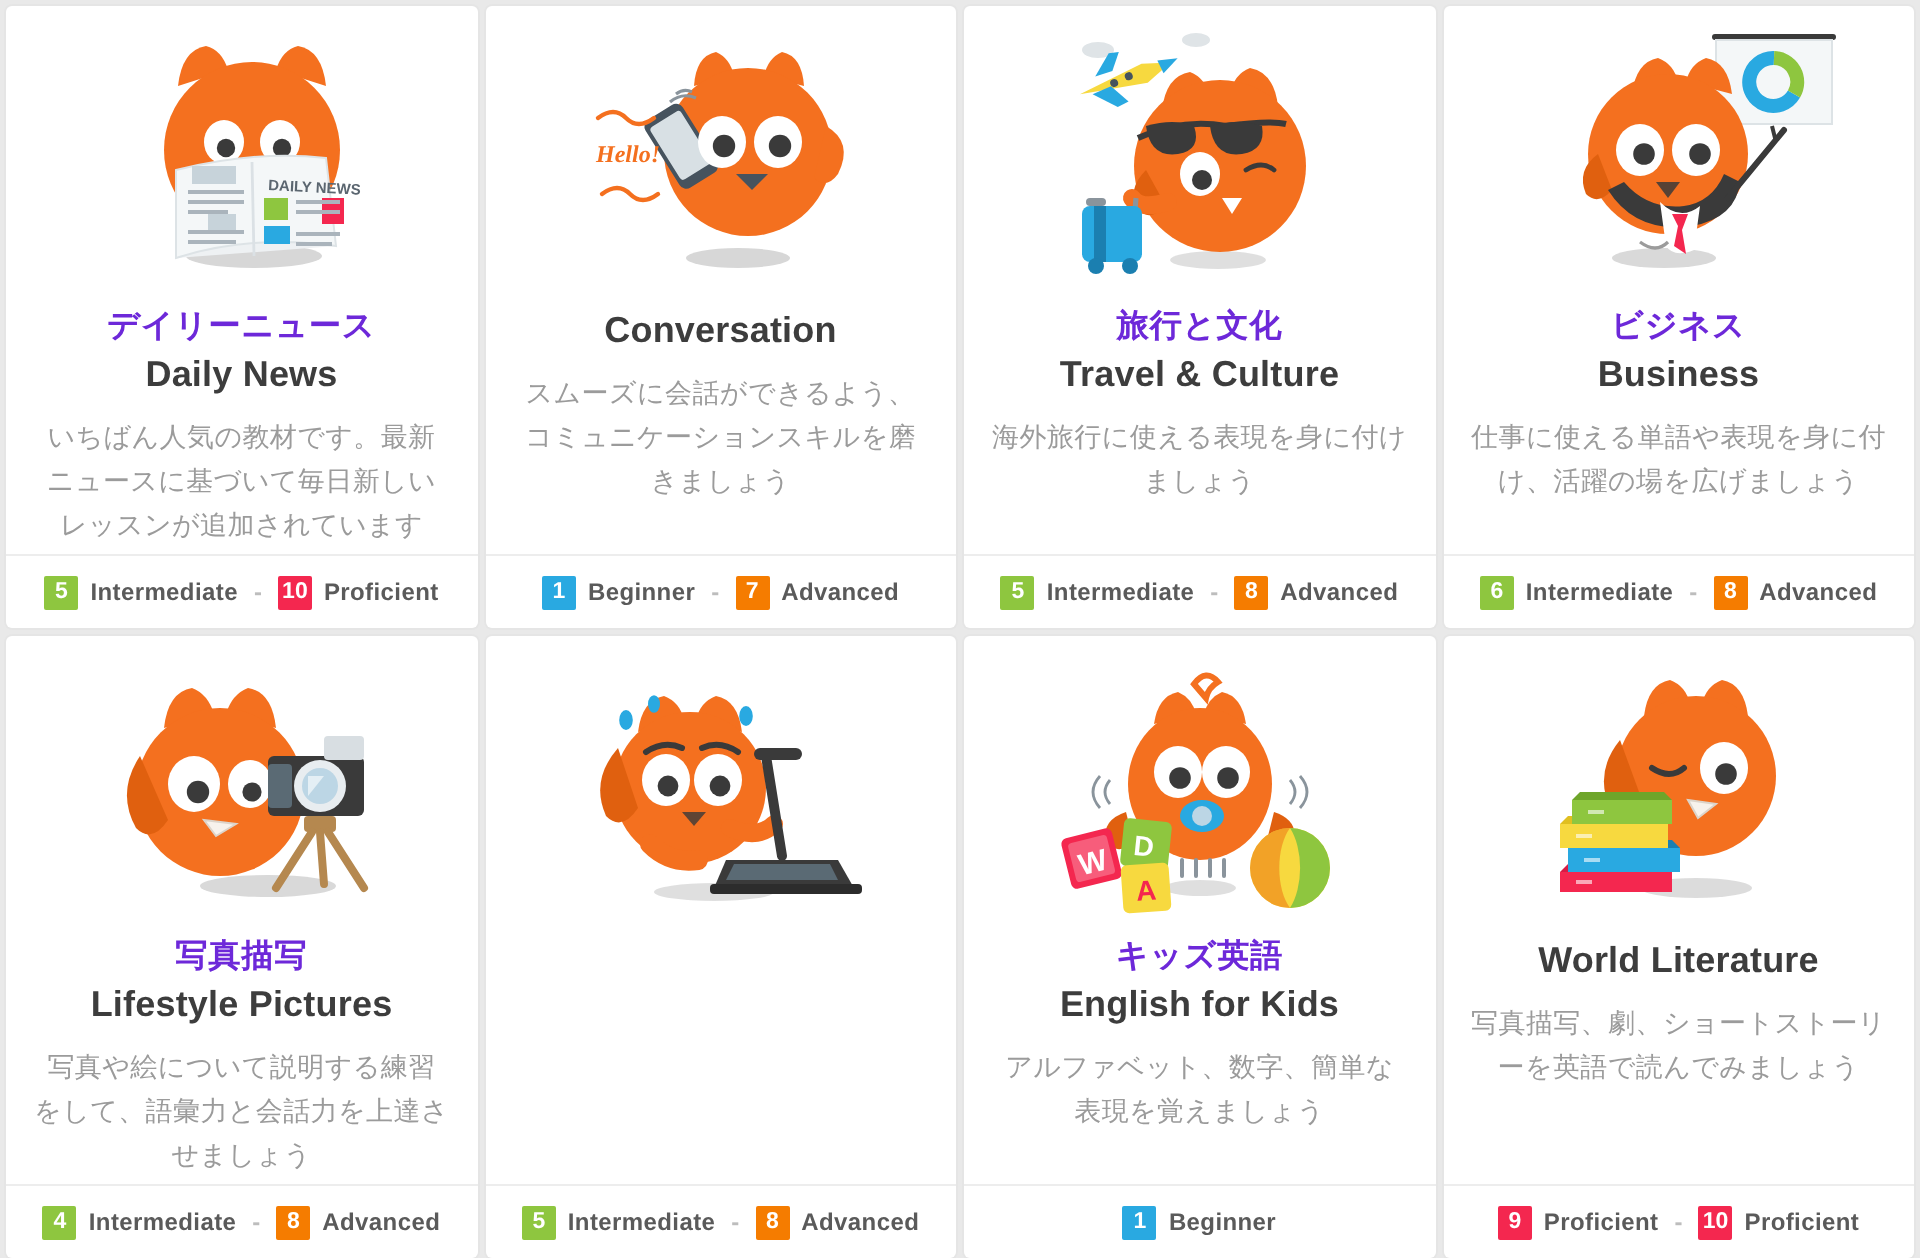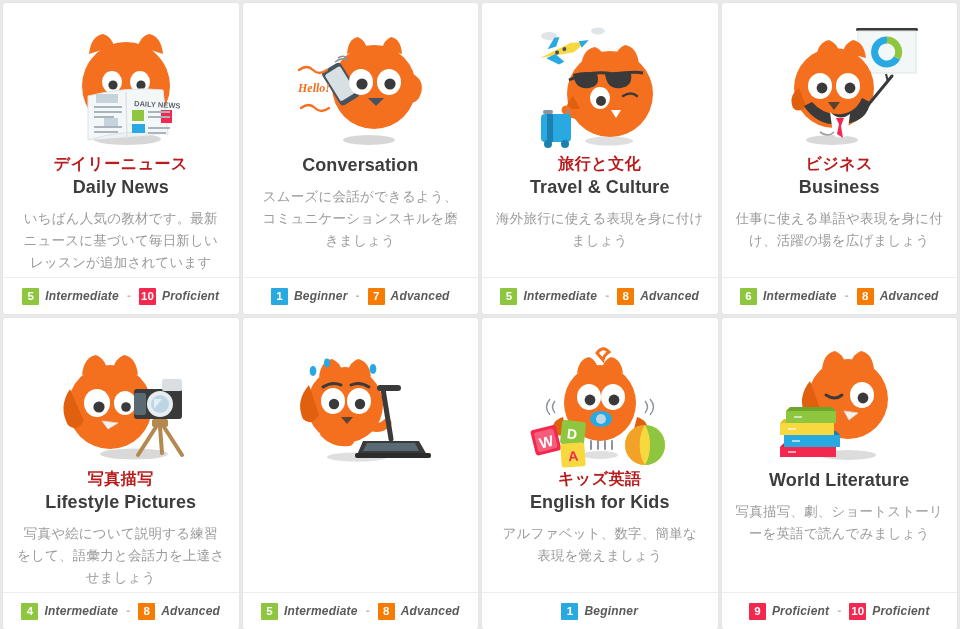--- a/index.html
+++ b/index.html
@@ -31,38 +31,38 @@
     border-radius: 3px;
     display: flex;
     flex-direction: column;
     overflow: hidden;
     position: relative;
     box-shadow: 0 0 0 1px rgba(0,0,0,0.015);
   }
   .card-illustration {
     height: 150px;
     display: flex;
-    align-items: center;
+    align-items: flex-start;
     justify-content: center;
     flex: 0 0 auto;
-    padding-top: 12px;
+    padding-top: 0;
     box-sizing: border-box;
   }
   .card-illustration svg { display: block; }
   .card-body {
     flex: 1 1 auto;
     padding: 0 14px;
     text-align: center;
     display: flex;
     flex-direction: column;
   }
   .title-ja {
     font-size: 16px;
     font-weight: bold;
-    color: #b91c1c;
+    color: #6d28d9;
     line-height: 1.35;
     letter-spacing: 0.5px;
   }
   .title-en {
     font-size: 18px;
     font-weight: bold;
     color: #3d3d3d;
     line-height: 1.3;
     margin-top: 1px;
     letter-spacing: 0.1px;
@@ -98,21 +98,21 @@
     height: 17px;
     line-height: 17px;
     text-align: center;
     color: #ffffff;
     font-size: 11.5px;
     font-weight: bold;
     border-radius: 1px;
     padding: 0 2px;
     box-sizing: border-box;
   }
-  .lvl-name { letter-spacing: 0.2px; font-style: italic; }
+  .lvl-name { letter-spacing: 0.2px; }
   .sep { color: #bdbdbd; font-weight: bold; padding: 0 2px; }
 </style>
 </head>
 <body>
 
 <div id="root">
   <div class="grid">
 
     <div class="card">
       <div class="card-illustration">

